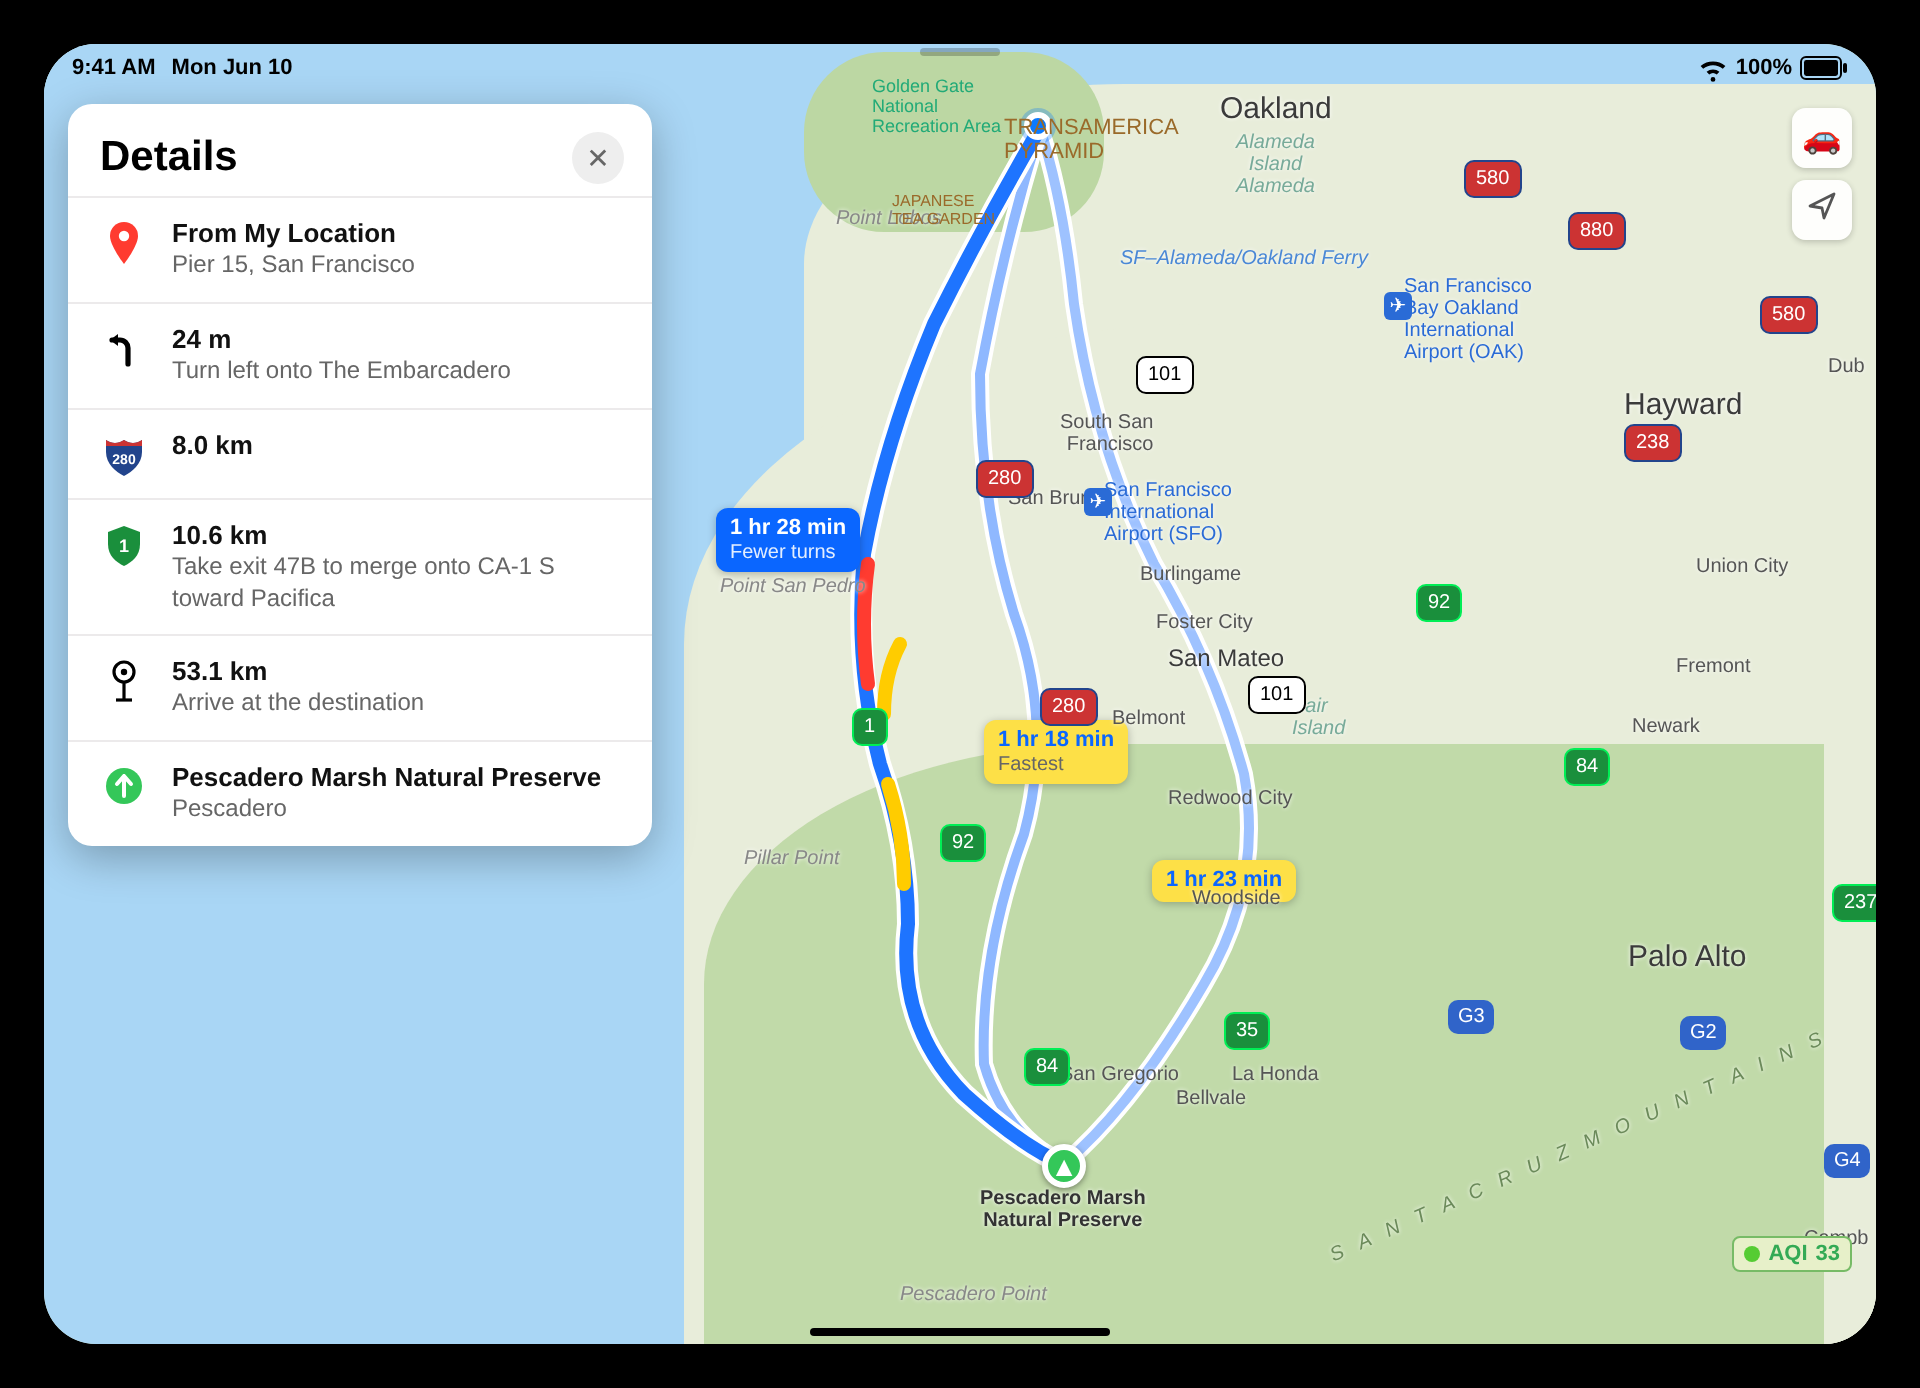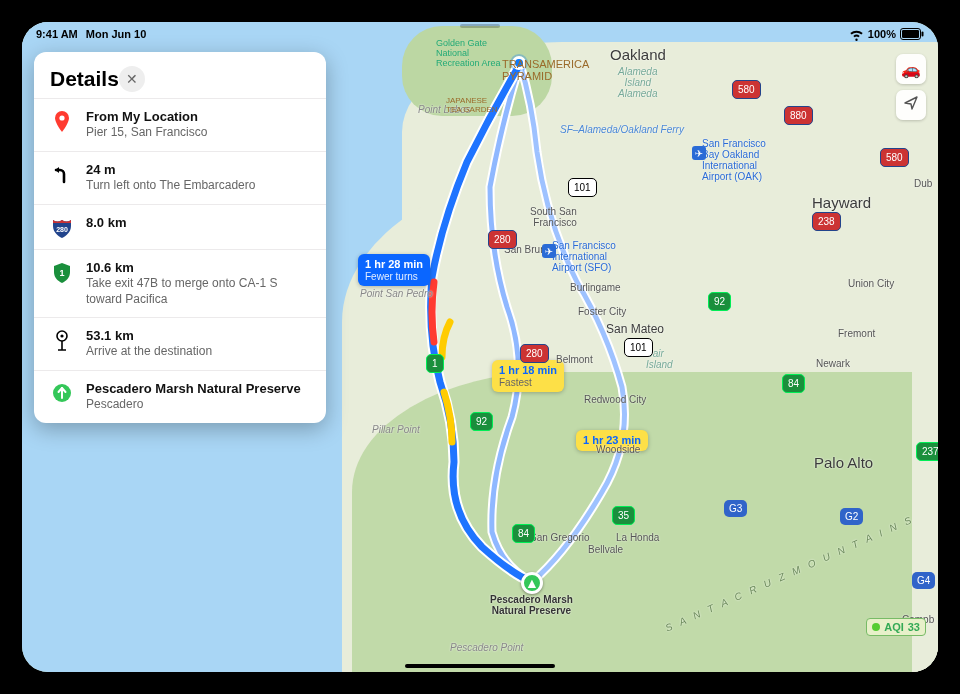--- a/index.html
+++ b/index.html
@@ -41,21 +41,21 @@
   .dest-marker { position: absolute; width: 22px; height: 22px; border-radius: 50%; background: #34c759; border: 3px solid #fff; box-shadow: 0 1px 3px rgba(0,0,0,.4); display: flex; align-items: center; justify-content: center; color: #fff; font-size: 14px; }
   .loc-marker { position: absolute; width: 14px; height: 14px; border-radius: 50%; background: #0a7aff; border: 3px solid #fff; box-shadow: 0 0 0 2px rgba(10,122,255,.3); }
   .aqi-badge { position: absolute; font-size: 11px; font-weight: 700; background: #e7f0c9; color: #3a5; border: 1px solid #7b6; border-radius: 4px; padding: 2px 5px; display: flex; gap: 4px; align-items: center; }
   .aqi-dot { width: 8px; height: 8px; border-radius: 50%; background: #5c3; }
 
   
   .map-ctrl { position: absolute; width: 30px; height: 30px; background: rgba(255,255,255,.92); border-radius: 7px; display: flex; align-items: center; justify-content: center; box-shadow: 0 1px 3px rgba(0,0,0,.2); color: #555; }
 
   
   .panel { position: absolute; top: 30px; left: 12px; width: 292px; background: #fff; border-radius: 12px; box-shadow: 0 6px 22px rgba(0,0,0,.28); z-index: 40; overflow: hidden; }
-  .panel-head { display: flex; align-items: center; padding: 14px 14px 6px 16px; }
+  .panel-head { display: flex; align-items: center; justify-content: space-between; padding: 14px 14px 6px 16px; }
   .panel-head h1 { font-size: 21px; font-weight: 700; }
   .panel-close { width: 26px; height: 26px; border-radius: 50%; background: #eee; color: #666; display: flex; align-items: center; justify-content: center; font-size: 14px; }
   .step { display: flex; gap: 12px; padding: 10px 16px; border-top: 1px solid #eceaeb; }
   .step:first-of-type { border-top: 1px solid #eceaeb; }
   .step-icon { width: 24px; display: flex; align-items: flex-start; justify-content: center; flex-shrink: 0; padding-top: 2px; }
   .step-body .step-title { font-size: 13px; font-weight: 700; color: #111; line-height: 1.25; }
   .step-body .step-sub { font-size: 12px; color: #666; line-height: 1.3; }
   .panel-foot { display: flex; justify-content: space-between; padding: 8px 16px 12px 16px; border-top: 1px solid #eceaeb; }
   .panel-foot a { font-size: 12px; color: #0a66ff; text-decoration: none; }
 
@@ -135,22 +135,22 @@
       <div class="route-callout" style="left:470px; top:338px;">
         <div class="rc-time">1 hr 18 min</div>
         <div class="rc-sub">Fastest</div>
       </div>
       <div class="route-callout" style="left:554px; top:408px;">
         <div class="rc-time">1 hr 23 min</div>
       </div>
 
       <div class="city-label big" style="left:588px; top:24px;">Oakland</div>
       <div class="city-label big" style="left:790px; top:172px;">Hayward</div>
-      <div class="city-label big" style="left:748px; top:432px;padding-left:44px;">Palo Alto</div>
-      <div class="city-label" style="left:584px; top:300px;">San Mateo</div>
+      <div class="city-label big" style="left:748px; top:448px;padding-left:44px;">Palo Alto</div>
+      <div class="city-label" style="left:562px; top:300px;">San Mateo</div>
       <div class="city-label small" style="left:508px; top:184px; white-space:pre;text-align:right;">South San
 Francisco</div>
       <div class="city-label small" style="left:482px; top:222px;">San Bruno</div>
       <div class="city-label small" style="left:548px; top:260px;">Burlingame</div>
       <div class="city-label small" style="left:556px; top:284px;">Foster City</div>
       <div class="city-label small" style="left:562px; top:372px;">Redwood City</div>
       <div class="city-label small" style="left:574px; top:422px;">Woodside</div>
       <div class="city-label small" style="left:826px; top:256px;">Union City</div>
       <div class="city-label small" style="left:816px; top:306px;">Fremont</div>
       <div class="city-label small" style="left:794px; top:336px;">Newark</div>

